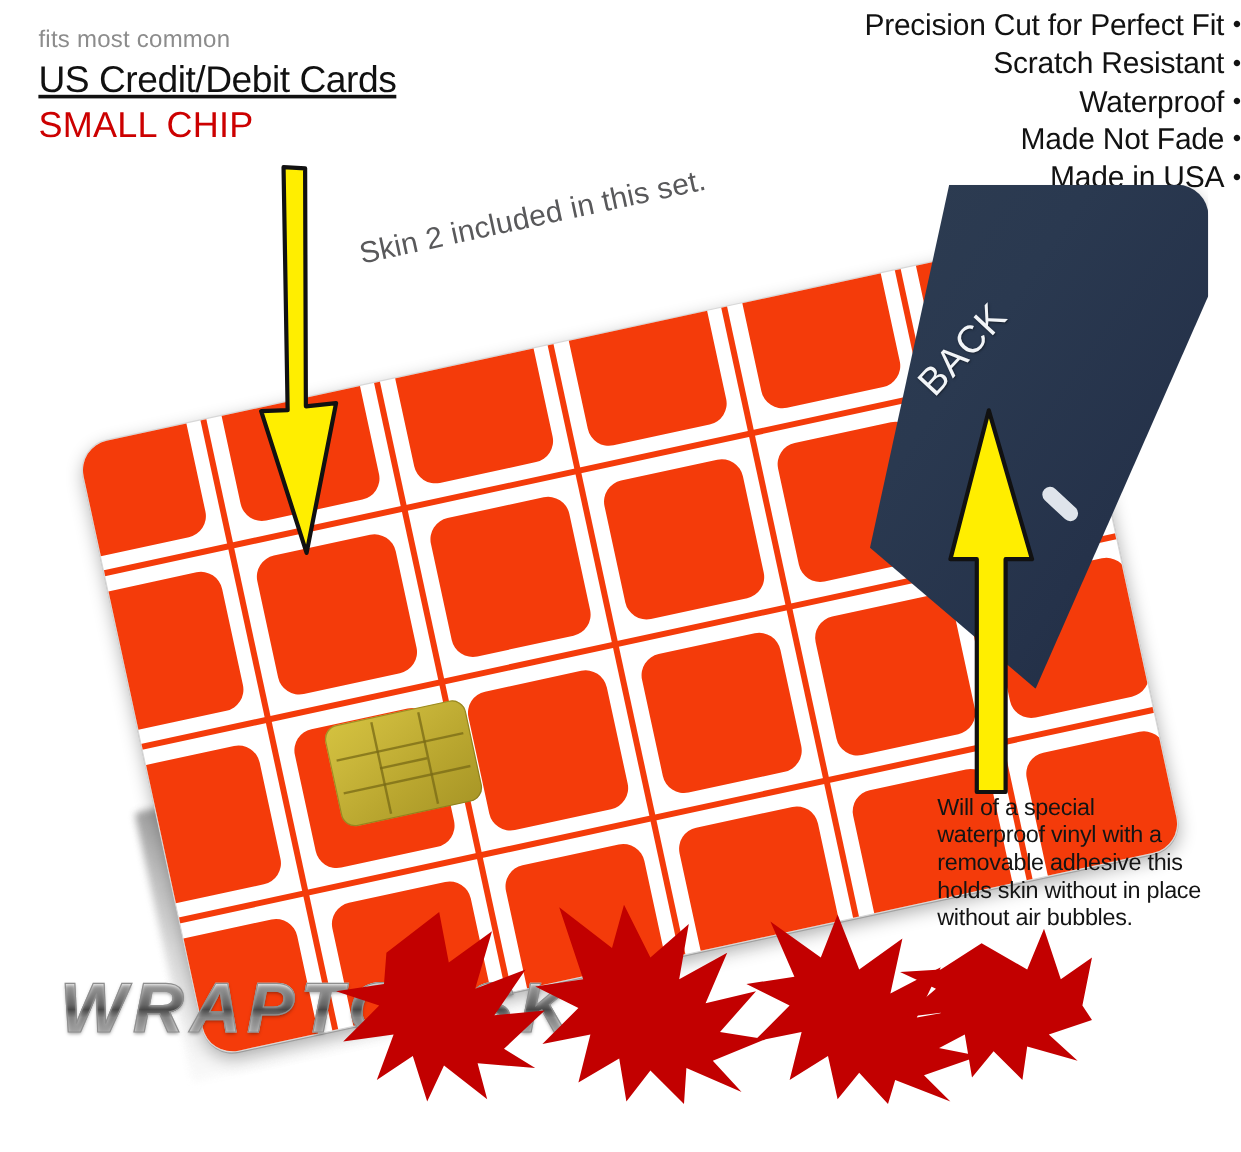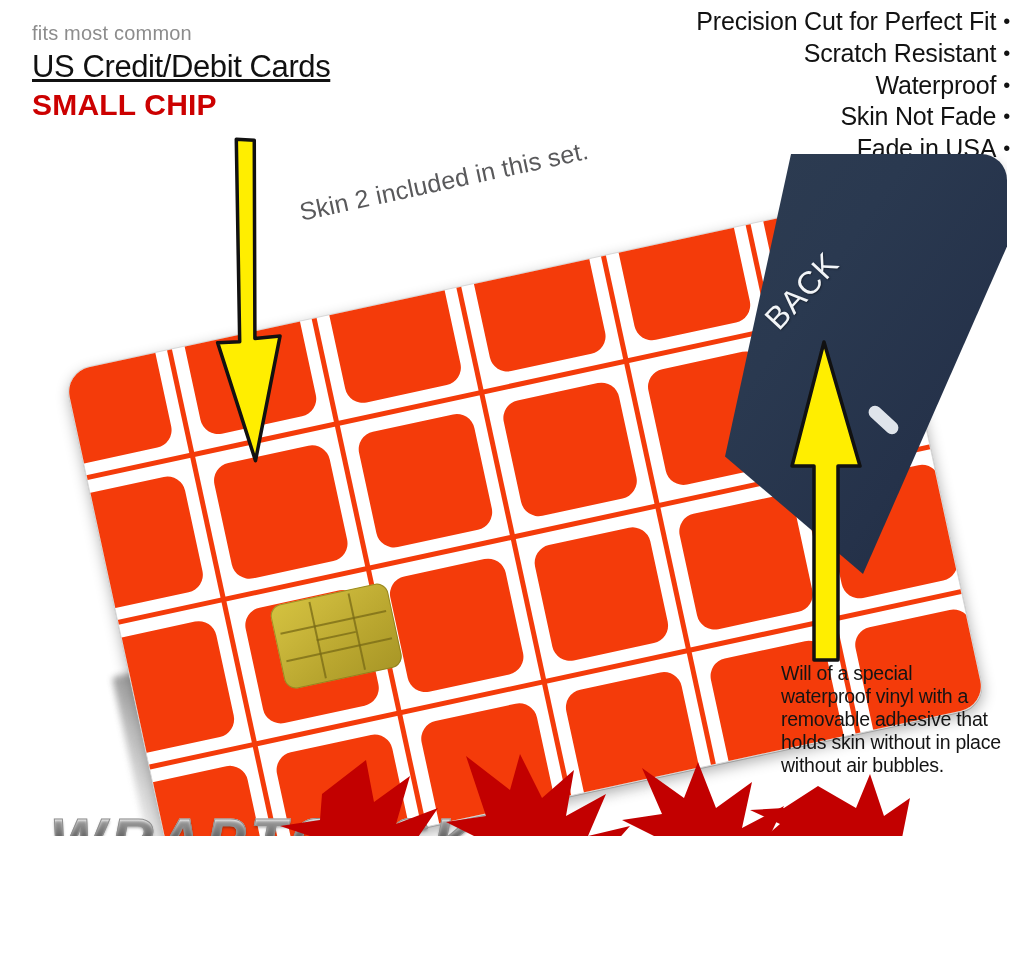--- a/index.html
+++ b/index.html
@@ -1,26 +1,26 @@
 <!DOCTYPE html>
 <html><head>
 <meta charset="utf-8">
 <style>
   html,body{margin:0;padding:0;background:#fff;}
   body{width:1034px;height:960px;overflow:hidden;font-family:"Liberation Sans",sans-serif;}
-  #stage{position:relative;width:1034px;height:836px;background:#ffffff;overflow:hidden;}
+  #stage{position:relative;width:1034px;height:960px;background:#ffffff;overflow:hidden;}
 
   
   .hdr-left{position:absolute;left:32px;top:22px;width:460px;}
   .hdr-fits{font-size:20px;color:#8c8c8c;letter-spacing:.2px;line-height:1.1;font-family:"Liberation Sans",sans-serif;}
   .hdr-main{font-size:31px;color:#111;line-height:1.15;margin-top:5px;letter-spacing:-.4px;text-decoration:underline;}
-  .hdr-chip{font-size:30px;color:#cc0000;font-weight:bold;line-height:1.15;margin-top:3px;letter-spacing:.2px;}
-
-  
-  .features{position:absolute;right:24px;top:6px;text-align:right;}
+  .hdr-chip{font-size:30px;color:#cc0000;font-weight:normal;line-height:1.15;margin-top:3px;letter-spacing:.2px;}
+
+  
+  .features{position:absolute;right:0;top:6px;text-align:right;}
   .feature-row{font-size:25px;color:#121212;line-height:1.27;white-space:nowrap;letter-spacing:-.2px;}
   .feature-row .bullet{display:inline-block;margin-left:7px;font-size:20px;vertical-align:2px;}
 
   
   .skin2{position:absolute;left:300px;top:198px;transform:rotate(-12.2deg);transform-origin:0 50%;
          font-size:25px;color:#59595b;white-space:nowrap;letter-spacing:.2px;}
 
   
   #card-wrap{position:absolute;left:57px;top:158px;width:930px;height:640px;}
 
@@ -100,24 +100,24 @@
     <div class="feature-row">
       <span>Precision Cut for Perfect Fit</span><span class="bullet">•</span>
     </div>
     <div class="feature-row">
       <span>Scratch Resistant</span><span class="bullet">•</span>
     </div>
     <div class="feature-row">
       <span>Waterproof</span><span class="bullet">•</span>
     </div>
     <div class="feature-row">
-      <span>Skin Not Fade</span><span class="bullet">•</span>
-    </div>
-    <div class="feature-row">
-      <span>Fade in USA</span><span class="bullet">•</span>
+      <span>Made Not Fade</span><span class="bullet">•</span>
+    </div>
+    <div class="feature-row">
+      <span>Made in USA</span><span class="bullet">•</span>
     </div>
   </div>
 
   <div id="card-wrap">
 
     <div class="card-shadow"></div>
 
     <div class="peel-under"></div>
 
     <div class="card">
@@ -194,21 +194,21 @@
 
   <div class="arrow" style="left:786px;top:338px;">
     <svg width="90" height="330" viewBox="0 0 90 330">
       <polygon points="38,4 74,128 52,128 52,322 28,322 28,128 6,128" fill="#ffee00" stroke="#111111" stroke-width="3.5" stroke-linejoin="round"></polygon>
     </svg>
   </div>
 
   <div class="blurb">
     <div class="blurb-line">Will of a special</div>
     <div class="blurb-line">waterproof vinyl with a</div>
-    <div class="blurb-line">removable adhesive that</div>
+    <div class="blurb-line">removable adhesive this</div>
     <div class="blurb-line">holds skin without in place</div>
     <div class="blurb-line">without air bubbles.</div>
   </div>
 
   <div class="logo">
     <div class="logo-word">
       <span class="txt">WRAPTORSKINZ</span>
     </div>
     <svg class="logo-slash" viewBox="0 0 640 170">
       <g fill="#c20000">

